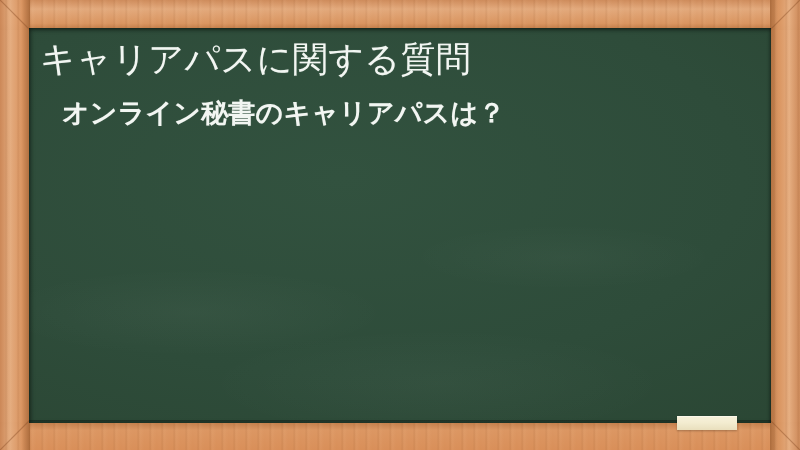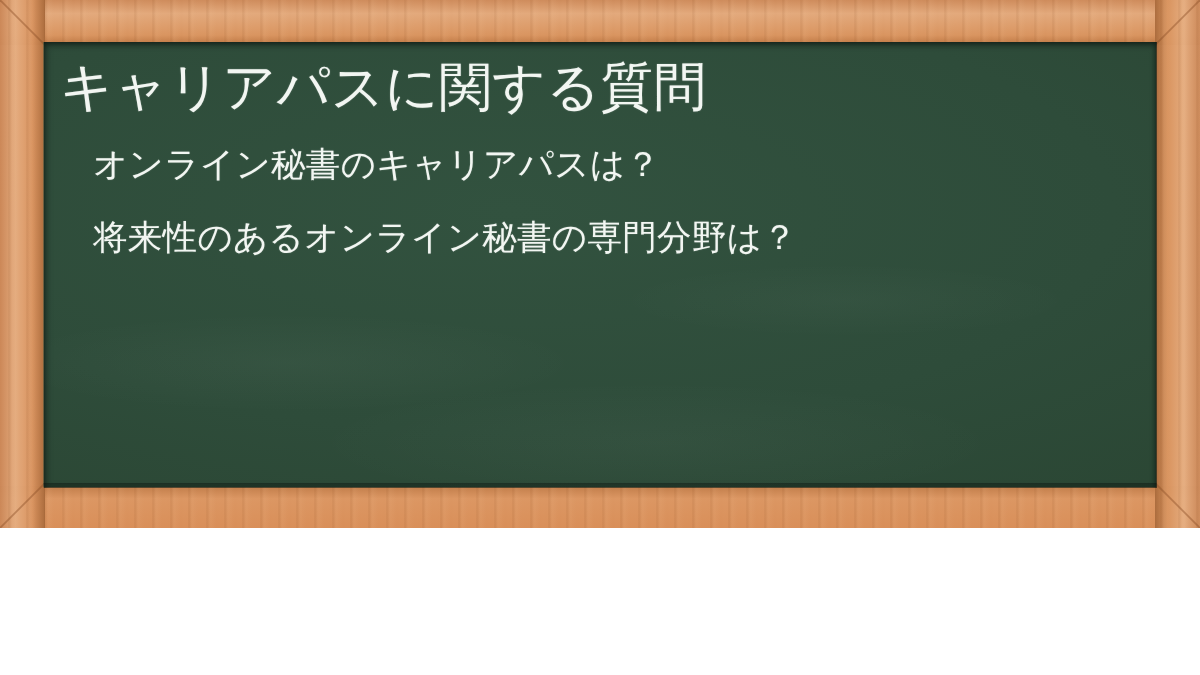--- a/index.html
+++ b/index.html
@@ -11,21 +11,21 @@
     width: 800px;
     height: 450px;
     overflow: hidden;
     font-family: "DejaVu Sans", "Liberation Sans", sans-serif;
   }
 
   
   #chalkboard-frame {
     position: relative;
     width: 800px;
-    height: 352px;
+    height: 450px;
     box-sizing: border-box;
     background:
       
       repeating-linear-gradient(
         90deg,
         rgba(150, 85, 40, 0.00) 0px,
         rgba(150, 85, 40, 0.00) 3px,
         rgba(150, 85, 40, 0.13) 4px,
         rgba(255, 205, 160, 0.10) 6px,
         rgba(150, 85, 40, 0.00) 9px
@@ -135,23 +135,23 @@
   }
 
   #question-list {
     list-style: none;
     margin: 0;
     padding: 0 0 0 24px;
   }
 
   .question-item {
     color: #f2f6f2;
-    font-size: 23px;
+    font-size: 27px;
     line-height: 1.0;
-    font-weight: 400;
+    font-weight: 700;
     letter-spacing: 0.2px;
     margin: 0 0 26px 0;
     text-shadow: 0 0 1px rgba(255,255,255,0.28);
     white-space: nowrap;
   }
 
   
   #chalk-stick {
     position: absolute;
     left: 677px;
@@ -207,21 +207,20 @@
   </div>
 
   <div id="chalkboard-surface">
     <div id="chalk-dust"></div>
 
     <div id="board-content">
       <h1 id="board-title">キャリアパスに関する質問</h1>
 
       <ul id="question-list">
         <li class="question-item">オンライン秘書のキャリアパスは？</li>
-        <li class="question-item">将来性のあるオンライン秘書の専門分野は？</li>
       </ul>
     </div>
   </div>
 
   <div id="board-ledge-shadow"></div>
   <div id="chalk-stick"></div>
 
 </div>
 
 </body></html>

